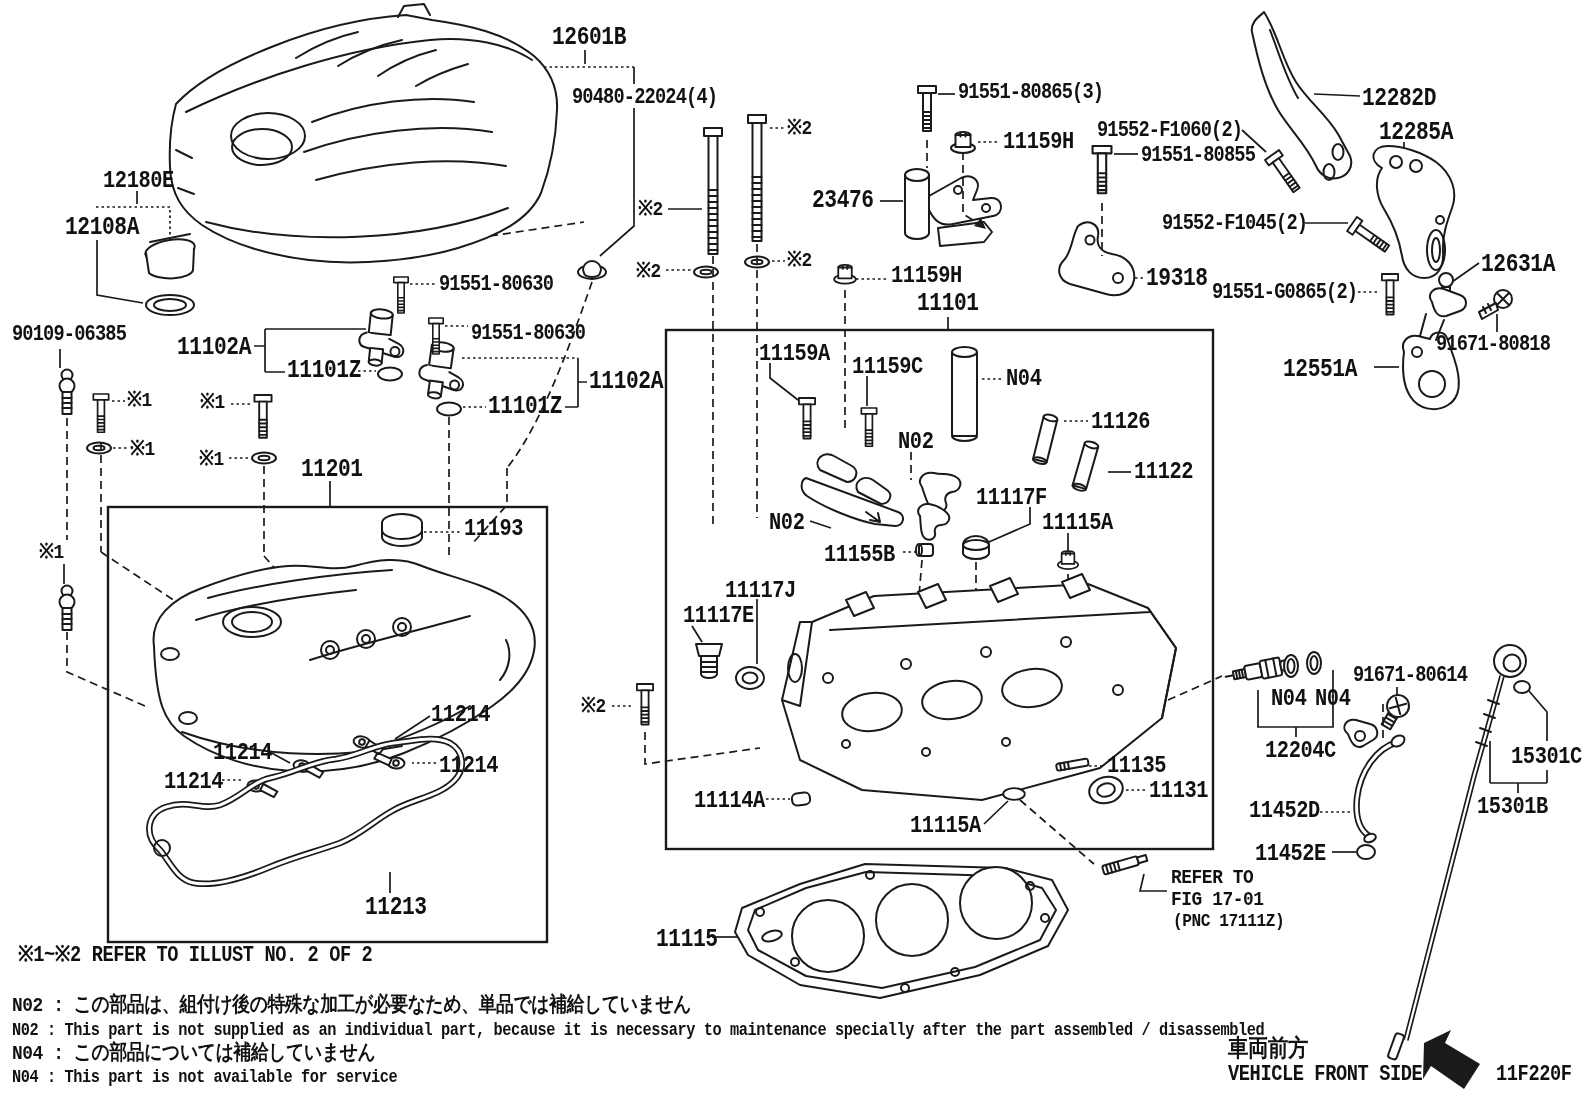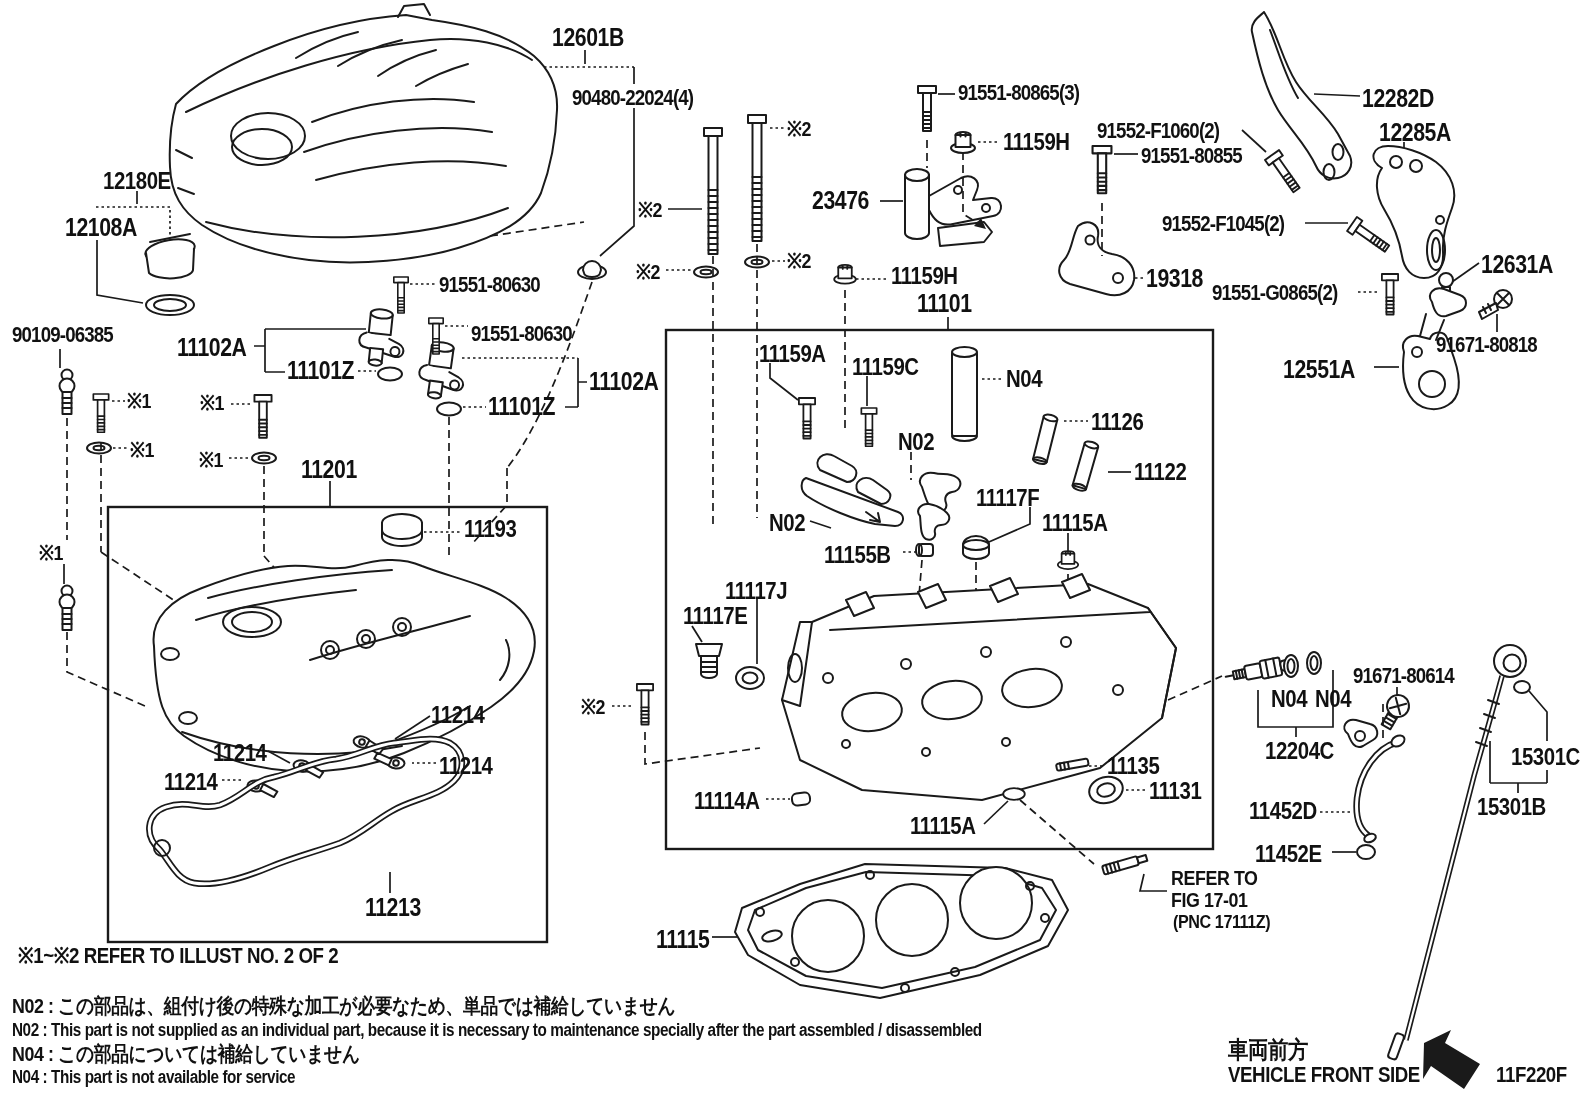--- a/index.html
+++ b/index.html
@@ -1,19 +1,19 @@
 <!DOCTYPE html>
 <html><head>
 <meta charset="utf-8">
 <style>
   html,body{margin:0;padding:0;background:#888;}
   #stage{position:relative;width:1592px;height:1099px;background:#ffffff;overflow:hidden;
          font-family:"Liberation Sans",sans-serif;}
   #art{position:absolute;left:0;top:0;z-index:1;}
-  #labels{position:absolute;left:0;top:0;width:100%;height:100%;z-index:2;}
+  #labels{position:absolute;left:0;top:0;width:100%;height:100%;z-index:2;font-family:Liberation Mono, monospace;}
   .lbl{position:absolute;white-space:nowrap;color:#111;font-weight:700;line-height:1;
        font-size:24px;letter-spacing:-0.5px;transform:scaleX(.85);transform-origin:0 0;}
   
   .s  {fill:none;stroke:#1a1a1a;stroke-width:2;stroke-linecap:round;stroke-linejoin:round;}
   .sf {fill:#ffffff;stroke:#1a1a1a;stroke-width:2;stroke-linecap:round;stroke-linejoin:round;}
   .ld {fill:none;stroke:#1a1a1a;stroke-width:1.7;}
   .dt {fill:none;stroke:#1a1a1a;stroke-width:1.7;stroke-dasharray:2.5 3;}
   .dh {fill:none;stroke:#1a1a1a;stroke-width:1.7;stroke-dasharray:8 5;}
   .bx {fill:none;stroke:#1a1a1a;stroke-width:2.4;}
   .w6 {fill:none;stroke:#1a1a1a;stroke-width:6.5;}

